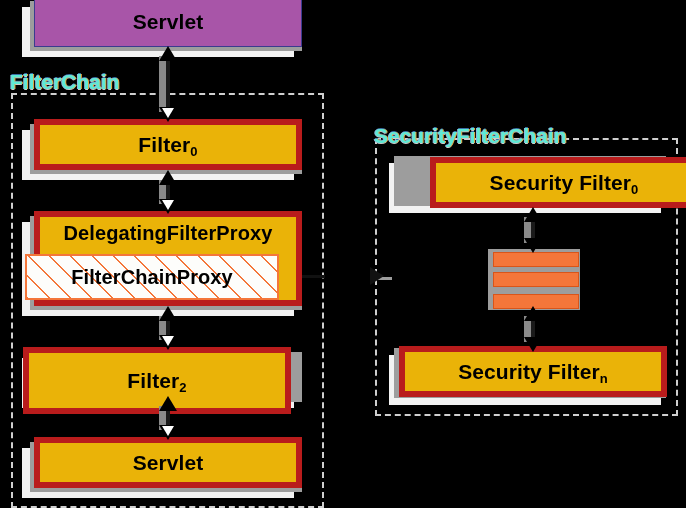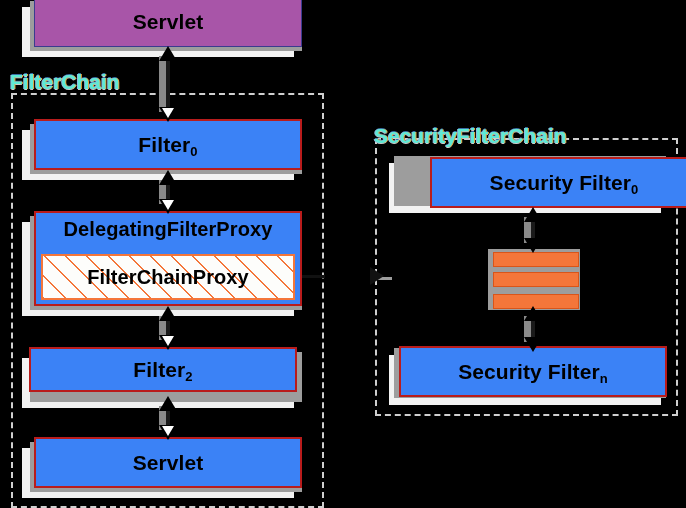--- a/index.html
+++ b/index.html
@@ -31,22 +31,22 @@
 
   
   .shadow-gray, .shadow-white {
     position: absolute;
     z-index: 2;
   }
   .shadow-gray  { background: #9d9d9d; }
   .shadow-white { background: #f2f2f2; }
 
   .orange {
-    background: #3b82f6;
-    border: 2px solid #b91c1c;
+    background: #eab308;
+    border: 6px solid #b91c1c;
   }
   .purple {
     background: #a855a8;
     border: 1px solid #3b3b8f;
   }
 
   
   .hatched {
     background-color: #fdfdfb;
     background-image: repeating-linear-gradient(
@@ -195,34 +195,34 @@
   <div class="stem" style="top:8px; height:28px;"></div>
   <div class="head head-up-solid"></div>
   <div class="head head-down-hollow"></div>
 </div>
 
 <div class="shadow-white" style="left:22px; top:222px; width:272px; height:94px;"></div>
 <div class="shadow-gray" style="left:30px; top:216px; width:272px; height:94px;"></div>
 <div class="box orange" style="left:34px; top:211px; width:268px; height:95px; font-size:20px; align-items:flex-start; padding-top:5px;">
   <span class="lbl">DelegatingFilterProxy</span>
 </div>
-<div class="box hatched" style="left:41px; top:254px; width:254px; height:46px; font-size:20px; z-index:5;">
+<div class="box hatched" style="left:25px; top:254px; width:254px; height:46px; font-size:20px; z-index:5;">
   <span class="lbl">FilterChainProxy</span>
 </div>
 
 <div class="arrow" style="left:152px; top:306px; width:32px; height:44px;">
   <div class="stem-shadow" style="top:10px; height:24px;"></div>
   <div class="stem" style="top:8px; height:28px;"></div>
   <div class="head head-up-solid"></div>
   <div class="head head-down-hollow"></div>
 </div>
 
 <div class="shadow-white" style="left:22px; top:358px; width:272px; height:50px;"></div>
 <div class="shadow-gray" style="left:30px; top:352px; width:272px; height:50px;"></div>
-<div class="box orange" style="left:29px; top:347px; width:268px; height:45px; font-size:21px;">
+<div class="box orange" style="left:23px; top:347px; width:268px; height:67px; font-size:21px;">
   <span class="lbl"><span>Filter</span><sub>2</sub></span>
 </div>
 
 <div class="arrow" style="left:152px; top:396px; width:32px; height:44px;">
   <div class="stem-shadow" style="top:10px; height:24px;"></div>
   <div class="stem" style="top:8px; height:28px;"></div>
   <div class="head head-up-solid"></div>
   <div class="head head-down-hollow"></div>
 </div>
 

